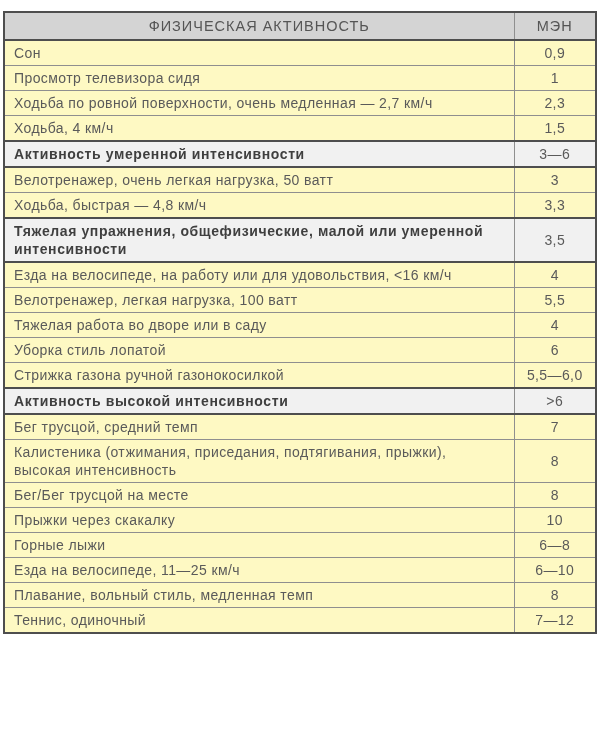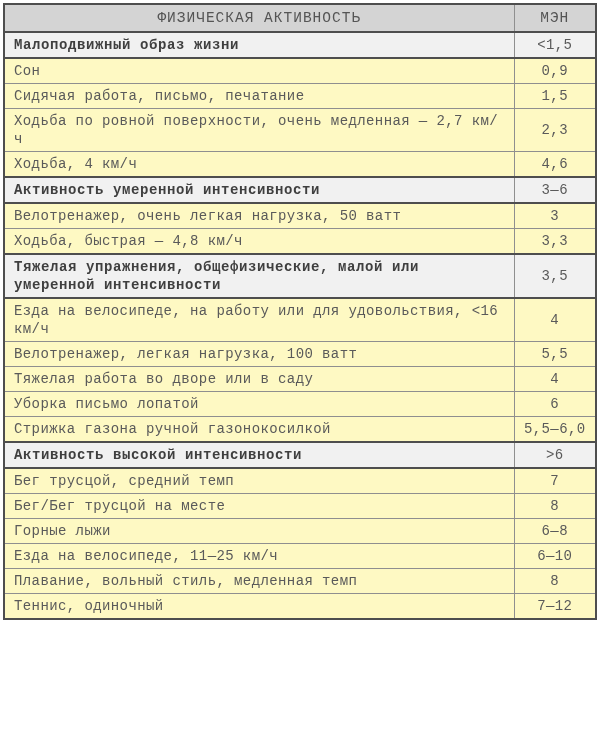--- a/index.html
+++ b/index.html
@@ -4,23 +4,23 @@
 <style>
   html, body {
     margin: 0;
     padding: 0;
     background: #ffffff;
   }
   .page {
     width: 600px;
     height: 753px;
     box-sizing: border-box;
-    padding: 3px 3px;
+    padding: 11px 3px;
     background: #ffffff;
-    font-family: Liberation Mono, monospace;
+    font-family: Liberation Sans, sans-serif;
   }
   table.met-table {
     width: 100%;
     border-collapse: collapse;
     table-layout: fixed;
     border: 2px solid #4e4e4e;
   }
   col.col-activity { width: auto; }
   col.col-met { width: 82px; }
 
@@ -77,39 +77,35 @@
       <col class="col-activity">
       <col class="col-met">
     </colgroup>
     <thead>
       <tr>
         <th>ФИЗИЧЕСКАЯ АКТИВНОСТЬ</th>
         <th>МЭН</th>
       </tr>
     </thead>
     <tbody>
-        <tr class="section">
-          <td class="cell-activity">Малоподвижный образ жизни</td>
-          <td class="cell-met">&lt;1,5</td>
-        </tr>
         <tr class="item">
           <td class="cell-activity">Сон</td>
           <td class="cell-met">0,9</td>
         </tr>
         <tr class="item">
-          <td class="cell-activity">Сидячая работа, письмо, печатание</td>
-          <td class="cell-met">1,5</td>
+          <td class="cell-activity">Просмотр телевизора сидя</td>
+          <td class="cell-met">1</td>
         </tr>
         <tr class="item">
           <td class="cell-activity">Ходьба по ровной поверхности, очень медленная — 2,7 км/ч</td>
           <td class="cell-met">2,3</td>
         </tr>
         <tr class="item">
           <td class="cell-activity">Ходьба, 4 км/ч</td>
-          <td class="cell-met">4,6</td>
+          <td class="cell-met">1,5</td>
         </tr>
         <tr class="section">
           <td class="cell-activity">Активность умеренной интенсивности</td>
           <td class="cell-met">3—6</td>
         </tr>
         <tr class="item">
           <td class="cell-activity">Велотренажер, очень легкая нагрузка, 50 ватт</td>
           <td class="cell-met">3</td>
         </tr>
         <tr class="item">
@@ -126,38 +122,46 @@
         </tr>
         <tr class="item">
           <td class="cell-activity">Велотренажер, легкая нагрузка, 100 ватт</td>
           <td class="cell-met">5,5</td>
         </tr>
         <tr class="item">
           <td class="cell-activity">Тяжелая работа во дворе или в саду</td>
           <td class="cell-met">4</td>
         </tr>
         <tr class="item">
-          <td class="cell-activity">Уборка письмо лопатой</td>
+          <td class="cell-activity">Уборка стиль лопатой</td>
           <td class="cell-met">6</td>
         </tr>
         <tr class="item">
           <td class="cell-activity">Стрижка газона ручной газонокосилкой</td>
           <td class="cell-met">5,5—6,0</td>
         </tr>
         <tr class="section">
           <td class="cell-activity">Активность высокой интенсивности</td>
           <td class="cell-met">&gt;6</td>
         </tr>
         <tr class="item">
           <td class="cell-activity">Бег трусцой, средний темп</td>
           <td class="cell-met">7</td>
         </tr>
         <tr class="item">
+          <td class="cell-activity">Калистеника (отжимания, приседания, подтягивания, прыжки), высокая интенсивность</td>
+          <td class="cell-met">8</td>
+        </tr>
+        <tr class="item">
           <td class="cell-activity">Бег/Бег трусцой на месте</td>
           <td class="cell-met">8</td>
+        </tr>
+        <tr class="item">
+          <td class="cell-activity">Прыжки через скакалку</td>
+          <td class="cell-met">10</td>
         </tr>
         <tr class="item">
           <td class="cell-activity">Горные лыжи</td>
           <td class="cell-met">6—8</td>
         </tr>
         <tr class="item">
           <td class="cell-activity">Езда на велосипеде, 11—25 км/ч</td>
           <td class="cell-met">6—10</td>
         </tr>
         <tr class="item">

